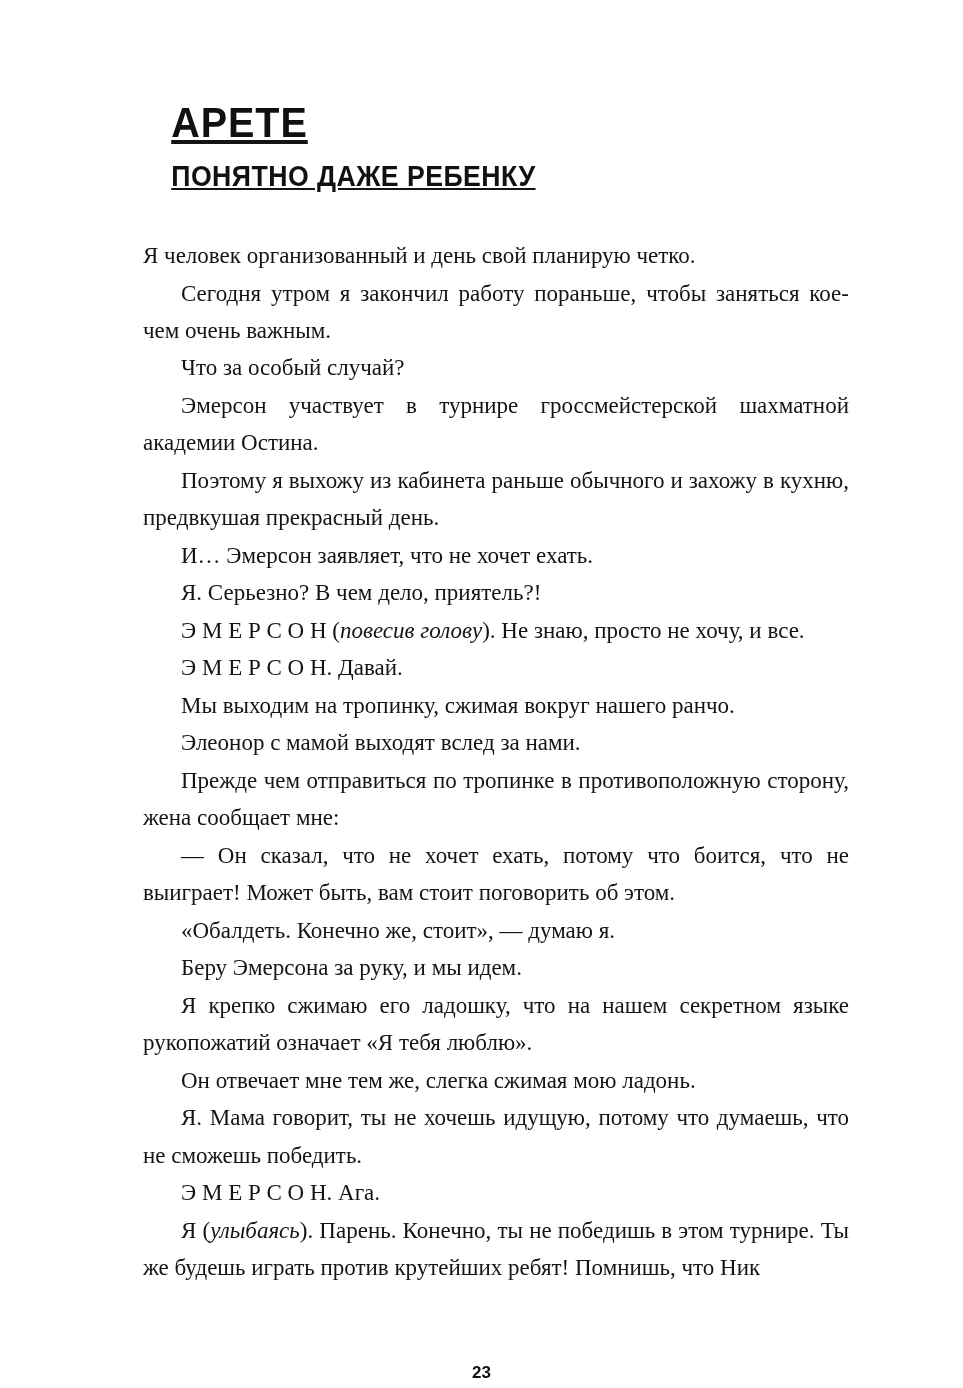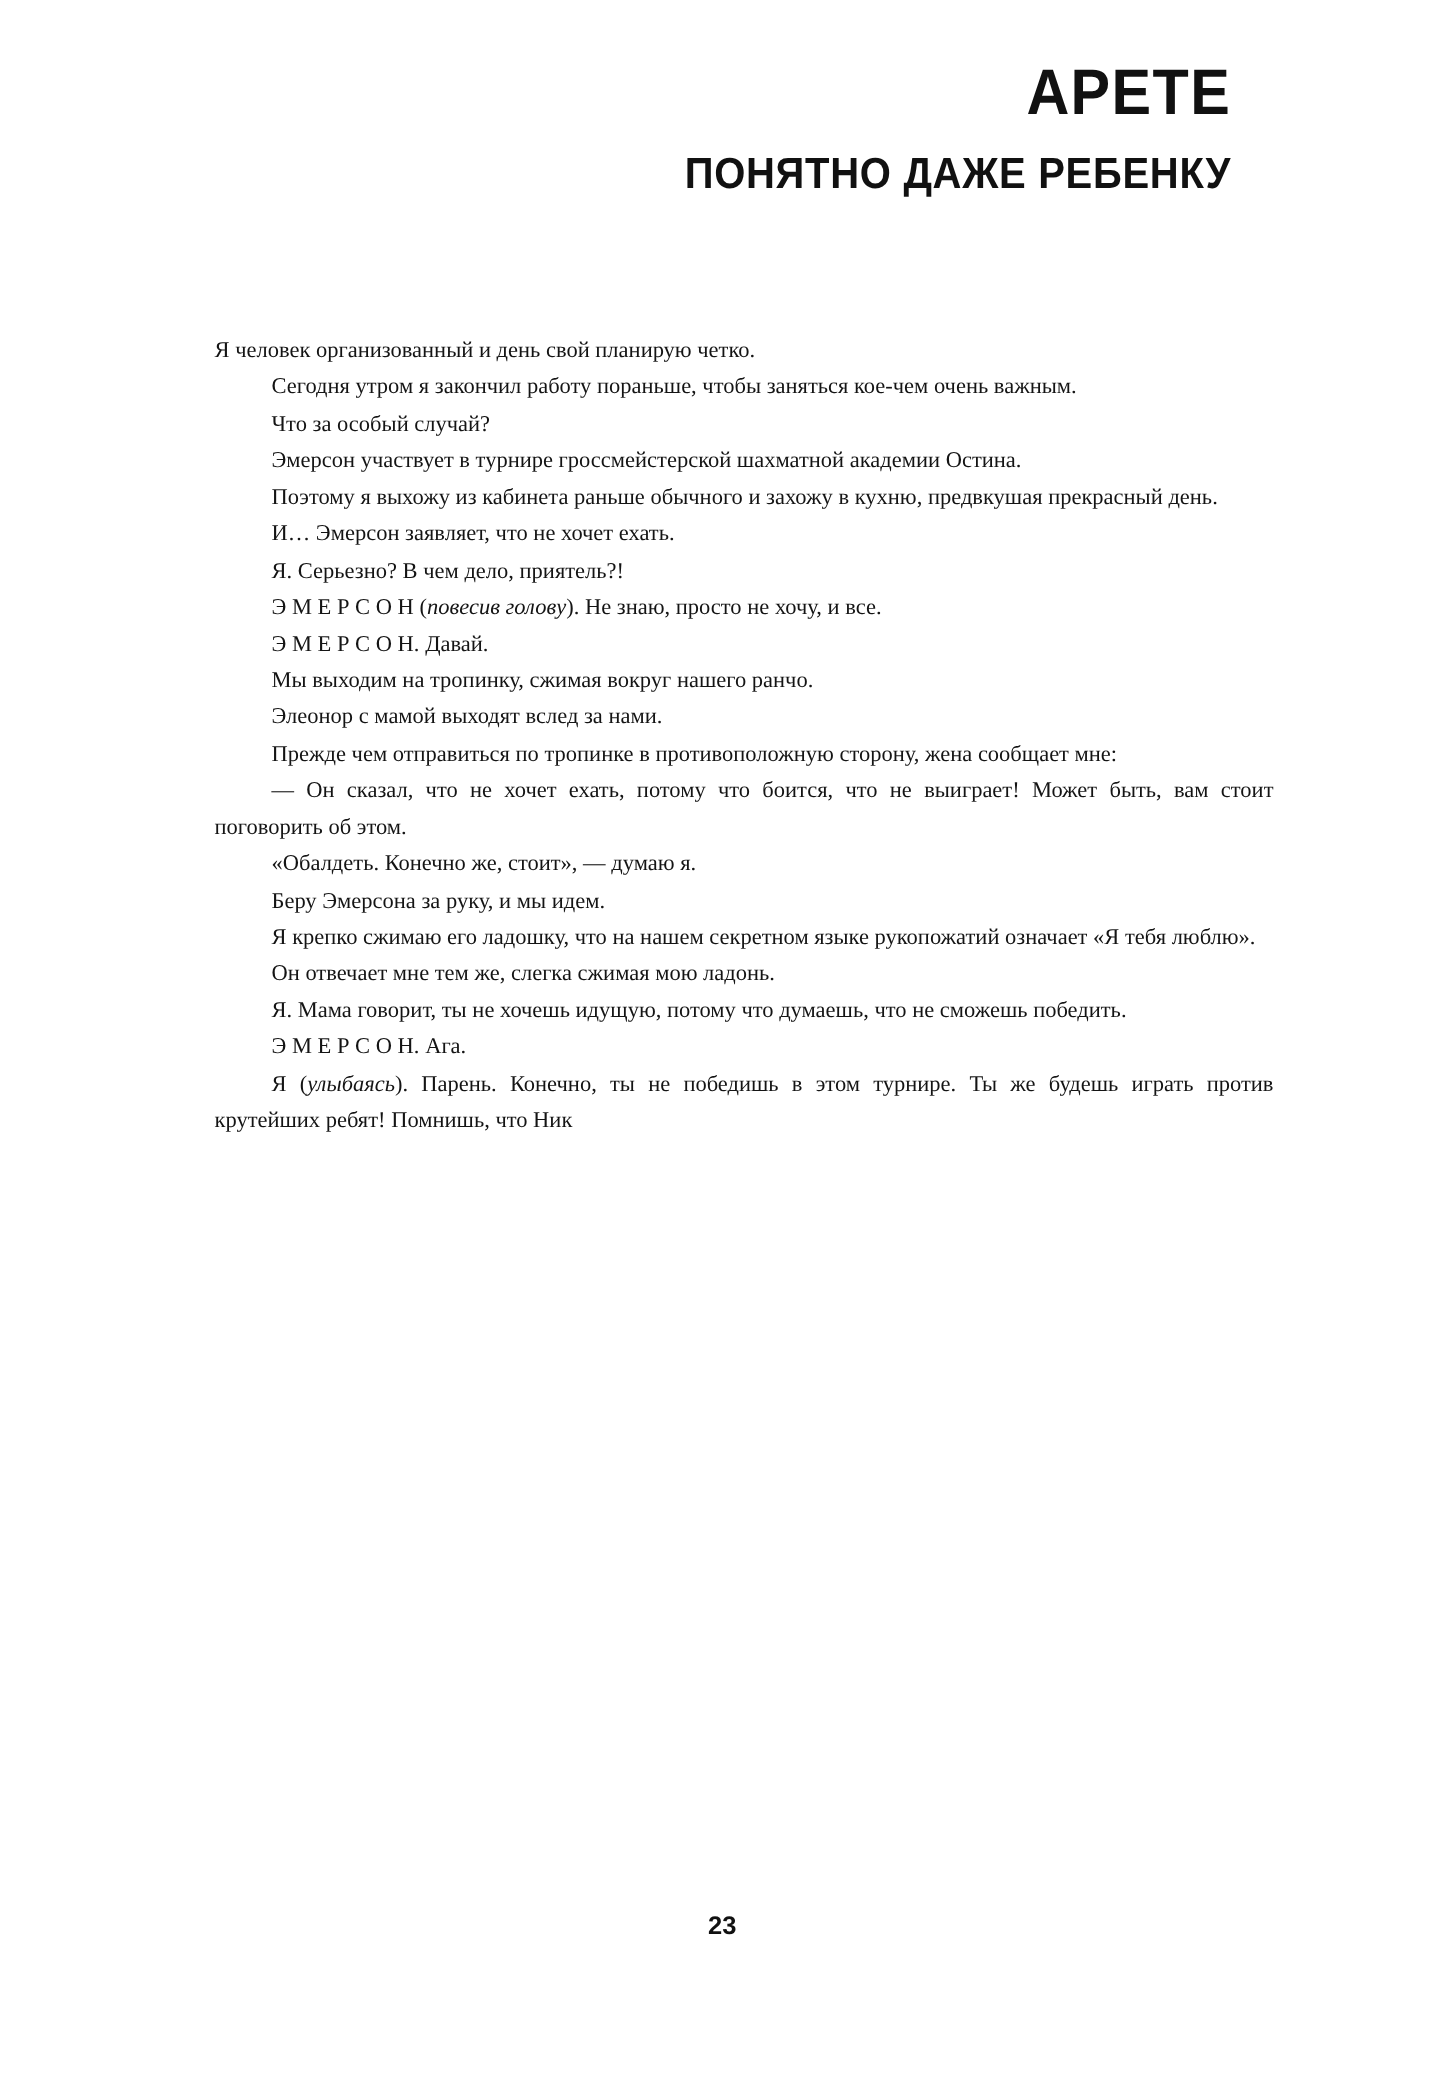--- a/index.html
+++ b/index.html
@@ -17,22 +17,23 @@
     font-family: "Liberation Serif", serif;
     color: #141414;
   }
   .content {
     position: absolute;
     left: 143px;
     top: 0;
     width: 706px;
   }
   .title-block {
-    text-align: right;
-    padding-top: 40px;
+    text-align: left;
+    padding-top: 100px;
+    text-decoration: underline;
   }
   .title-main {
     font-family: "Liberation Sans", sans-serif;
     font-weight: bold;
     font-size: 43px;
     letter-spacing: 1px;
     line-height: 1.05;
     color: #111111;
     margin: 0;
     transform: scaleX(0.92);
@@ -41,42 +42,42 @@
     font-family: "Liberation Sans", sans-serif;
     font-weight: bold;
     font-size: 29px;
     letter-spacing: 0.5px;
     line-height: 1.1;
     color: #111111;
     margin: 16px 0 0 0;
     transform: scaleX(0.92);
   }
   .body-text {
-    margin-top: 89px;
-    font-size: 15px;
+    margin-top: 44px;
+    font-size: 23px;
     line-height: 1.63;
     text-align: justify;
     text-justify: inter-word;
     hyphens: manual;
   }
   .body-text p {
     margin: 0;
     text-indent: 38px;
   }
   .body-text p.noindent {
     text-indent: 0;
   }
   em {
     font-style: italic;
   }
   .page-number {
     position: absolute;
     left: 0;
     right: 0;
-    top: 1274px;
+    top: 1363px;
     text-align: center;
     font-family: "Liberation Sans", sans-serif;
     font-weight: bold;
     font-size: 17px;
     color: #111111;
   }
 </style>
 </head>
 <body>
 

